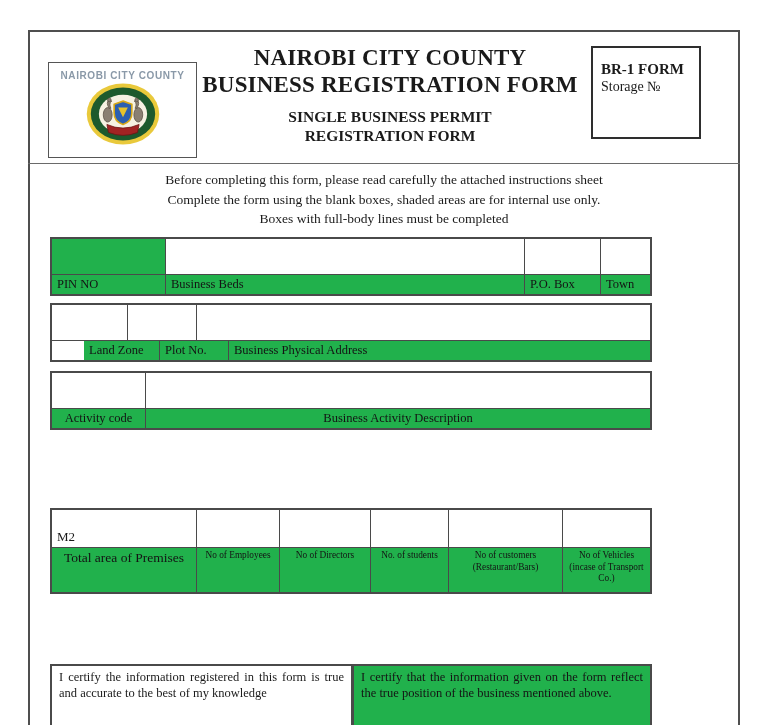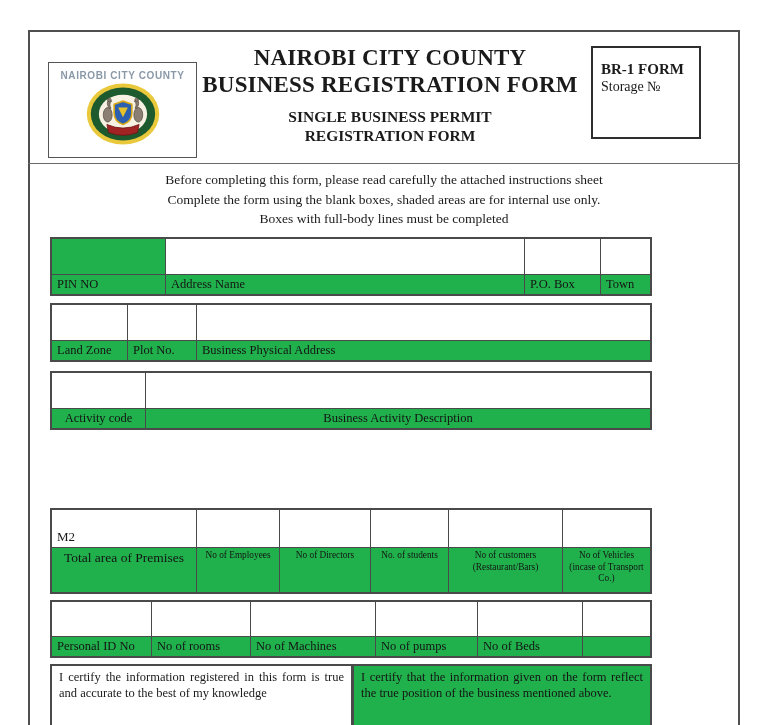--- a/index.html
+++ b/index.html
@@ -114,34 +114,34 @@
 
   <div class="abs tbl" style="top:237px;">
     <div class="row in-row">
       <div class="cell in-h shaded" style="width:113px;"></div>
       <div class="cell in-h" style="width:359px;"></div>
       <div class="cell in-h" style="width:76px;"></div>
       <div class="cell in-h grow"></div>
     </div>
     <div class="row lab-row">
       <div class="cell lab-h" style="width:113px;">PIN NO</div>
-      <div class="cell lab-h" style="width:359px;">Address Name</div>
+      <div class="cell lab-h" style="width:359px;">Business Beds</div>
       <div class="cell lab-h" style="width:76px;">P.O. Box</div>
       <div class="cell lab-h grow">Town</div>
     </div>
   </div>
 
   <div class="abs tbl" style="top:303px;">
     <div class="row in-row">
       <div class="cell in-h" style="width:75px;"></div>
       <div class="cell in-h" style="width:69px;"></div>
       <div class="cell in-h grow"></div>
     </div>
     <div class="row lab-row">
-      <div class="cell lab-h" style="width:75px;">Land Zone</div>
+      <div class="cell lab-h" style="width:75px;margin-left:32px;">Land Zone</div>
       <div class="cell lab-h" style="width:69px;">Plot No.</div>
       <div class="cell lab-h grow">Business Physical Address</div>
     </div>
   </div>
 
   <div class="abs tbl" style="top:371px;text-align:center;">
     <div class="row in-row">
       <div class="cell in-h" style="width:93px;"></div>
       <div class="cell in-h grow"></div>
     </div>
@@ -166,35 +166,17 @@
     <div class="row lab-row t5-lab">
       <div class="cell big" style="width:144px;">Total area of Premises</div>
       <div class="cell" style="width:83px;">No of Employees</div>
       <div class="cell" style="width:91px;">No of Directors</div>
       <div class="cell" style="width:78px;">No. of students</div>
       <div class="cell jst" style="width:114px;">No of customers (Restaurant/Bars)</div>
       <div class="cell jst grow">No of Vehicles (incase of Transport Co.)</div>
     </div>
   </div>
 
-  <div class="abs tbl" style="top:600px;">
-    <div class="row in-row">
-      <div class="cell" style="width:99px;height:35px;"></div>
-      <div class="cell" style="width:99px;height:35px;"></div>
-      <div class="cell" style="width:125px;height:35px;"></div>
-      <div class="cell" style="width:102px;height:35px;"></div>
-      <div class="cell" style="width:105px;height:35px;"></div>
-      <div class="cell grow" style="height:35px;"></div>
-    </div>
-    <div class="row lab-row">
-      <div class="cell lab-h" style="width:99px;">Personal ID No</div>
-      <div class="cell lab-h" style="width:99px;">No of rooms</div>
-      <div class="cell lab-h" style="width:125px;">No of Machines</div>
-      <div class="cell lab-h" style="width:102px;">No of pumps</div>
-      <div class="cell lab-h" style="width:105px;">No of Beds</div>
-      <div class="cell lab-h grow"></div>
-    </div>
-  </div>
 
   <div class="abs cert cert-left">I certify the information registered in this form is true and accurate to the best of my knowledge</div>
   <div class="abs cert cert-right">I certify that the information given on the form reflect the true position of the business mentioned above.</div>
 
 </div>
 
 </body></html>

